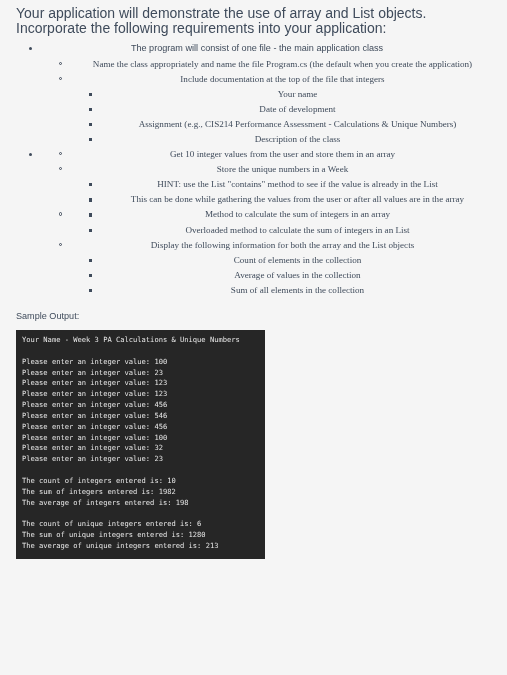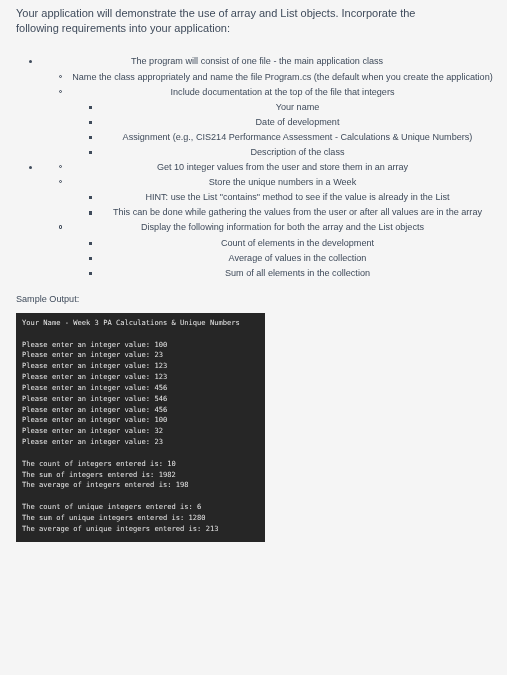--- a/index.html
+++ b/index.html
@@ -18,36 +18,36 @@
 
   .page {
     width: 507px;
     height: 675px;
     box-sizing: border-box;
     padding: 6px 14px 0 16px;
     background: #f5f5f5;
   }
 
   .intro {
-    font-size: 11px;
+    font-size: 14px;
     line-height: 15.2px;
     color: #3f4b5b;
-    margin: 0 0 18px 0;
+    margin: 0 0 5px 0;
     max-width: 445px;
   }
 
   ul.lvl1, ul.lvl2, ul.lvl3 {
     margin: 0;
     padding: 0;
     list-style: none;
     text-align: center;
   }
 
   ul.lvl1 { padding-left: 12px; }
-  ul.lvl2 { padding-left: 16px; }
+  ul.lvl2 { padding-left: 16px; font-family: Liberation Serif, serif; }
   ul.lvl3 { padding-left: 16px; }
 
   li {
     position: relative;
     font-size: 9.1px;
     line-height: 15.1px;
     color: #3f4b5b;
     padding-left: 14px;
     margin: 0;
   }
@@ -175,28 +175,38 @@
               <span class="li-text">HINT: use the List "contains" method to see if the value is already in the List</span>
             </li>
             <li>
               <span class="bullet"></span>
               <span class="li-text">This can be done while gathering the values from the user or after all values are in the array</span>
             </li>
           </ul>
         </li>
         <li>
           <span class="bullet"></span>
+          <ul class="lvl3">
+            <li>
+              <span class="bullet"></span>
+              <span class="li-text">Method to calculate the sum of integers in an array</span>
+            </li>
+            <li>
+              <span class="bullet"></span>
+              <span class="li-text">Overloaded method to calculate the sum of integers in an List</span>
+            </li>
+          </ul>
         </li>
         <li>
           <span class="bullet"></span>
           <span class="li-text">Display the following information for both the array and the List objects</span>
           <ul class="lvl3">
             <li>
               <span class="bullet"></span>
-              <span class="li-text">Count of elements in the development</span>
+              <span class="li-text">Count of elements in the collection</span>
             </li>
             <li>
               <span class="bullet"></span>
               <span class="li-text">Average of values in the collection</span>
             </li>
             <li>
               <span class="bullet"></span>
               <span class="li-text">Sum of all elements in the collection</span>
             </li>
           </ul>

